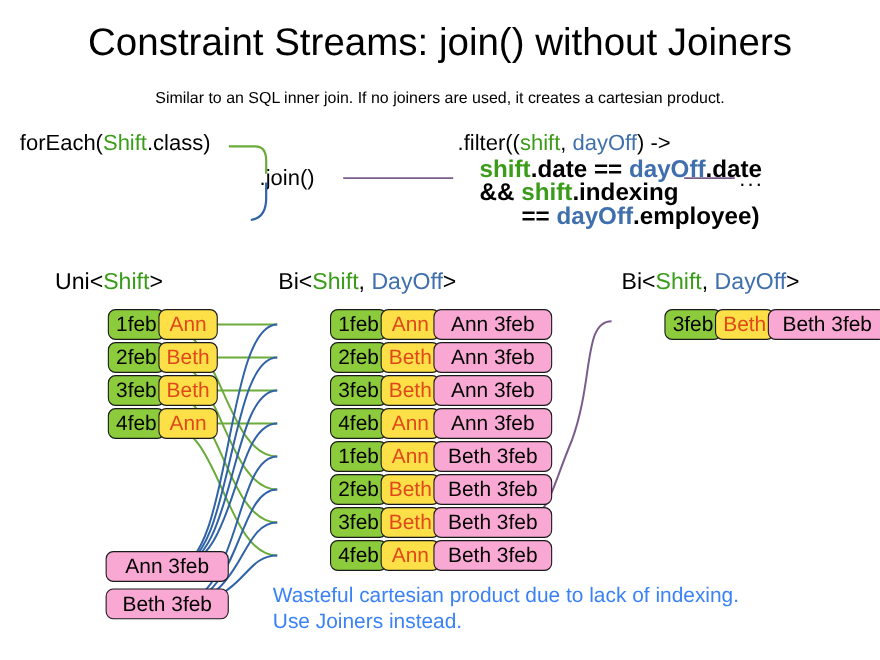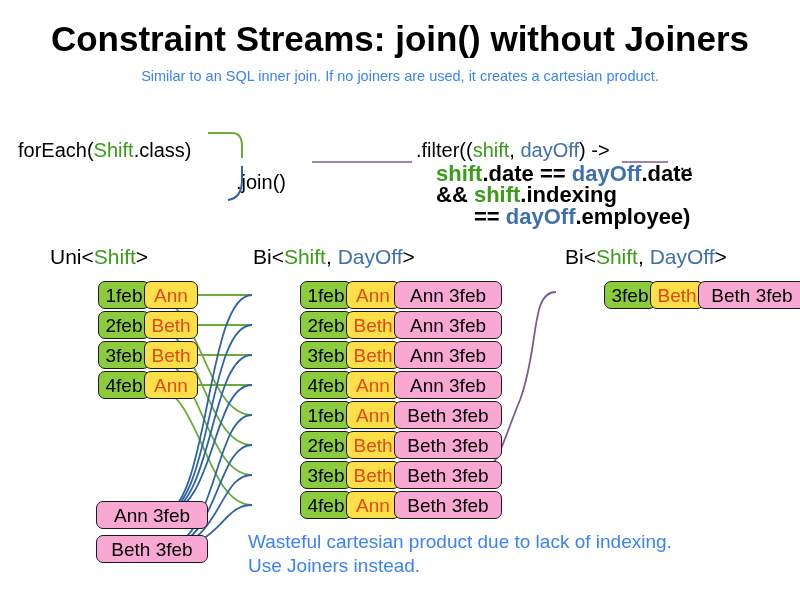--- a/index.html
+++ b/index.html
@@ -11,31 +11,31 @@
     overflow:hidden;
     position:relative;
   }
   #stage{position:relative;width:800px;height:600px;}
 
   .abs{position:absolute;}
 
   
   #title{
     top:18px;left:0;width:800px;text-align:center;
-    font-size:35px;line-height:42px;font-weight:700;color:#000;
+    font-size:35px;line-height:42px;font-weight:400;color:#000;
     white-space:nowrap;
   }
   #subtitle{
-    top:66px;left:0;width:800px;text-align:center;
-    font-size:14.5px;line-height:20px;color:#3b82f6;
+    top:80px;left:0;width:800px;text-align:center;
+    font-size:14.5px;line-height:20px;color:#000000;
     white-space:nowrap;
   }
 
   
-  .code{font-size:20px;line-height:24px;white-space:nowrap;color:#000;margin-top:20px;}
+  .code{font-size:20px;line-height:24px;white-space:nowrap;color:#000;}
   .code.small{font-size:22px;line-height:21px;font-weight:bold;}
   .g{color:#3a9c18;}            
   .b{color:#3f6fad;}            
 
   #forEachShift{top:118px;left:18px;}
   #forEachDayOff{top:180px;left:18px;}
   #joinLabel{top:150px;left:236px;}
   #filterBlock{top:118px;left:416px;}
   #filterL2{top:143px;left:436px;}
   #filterL3{top:164px;left:436px;}

